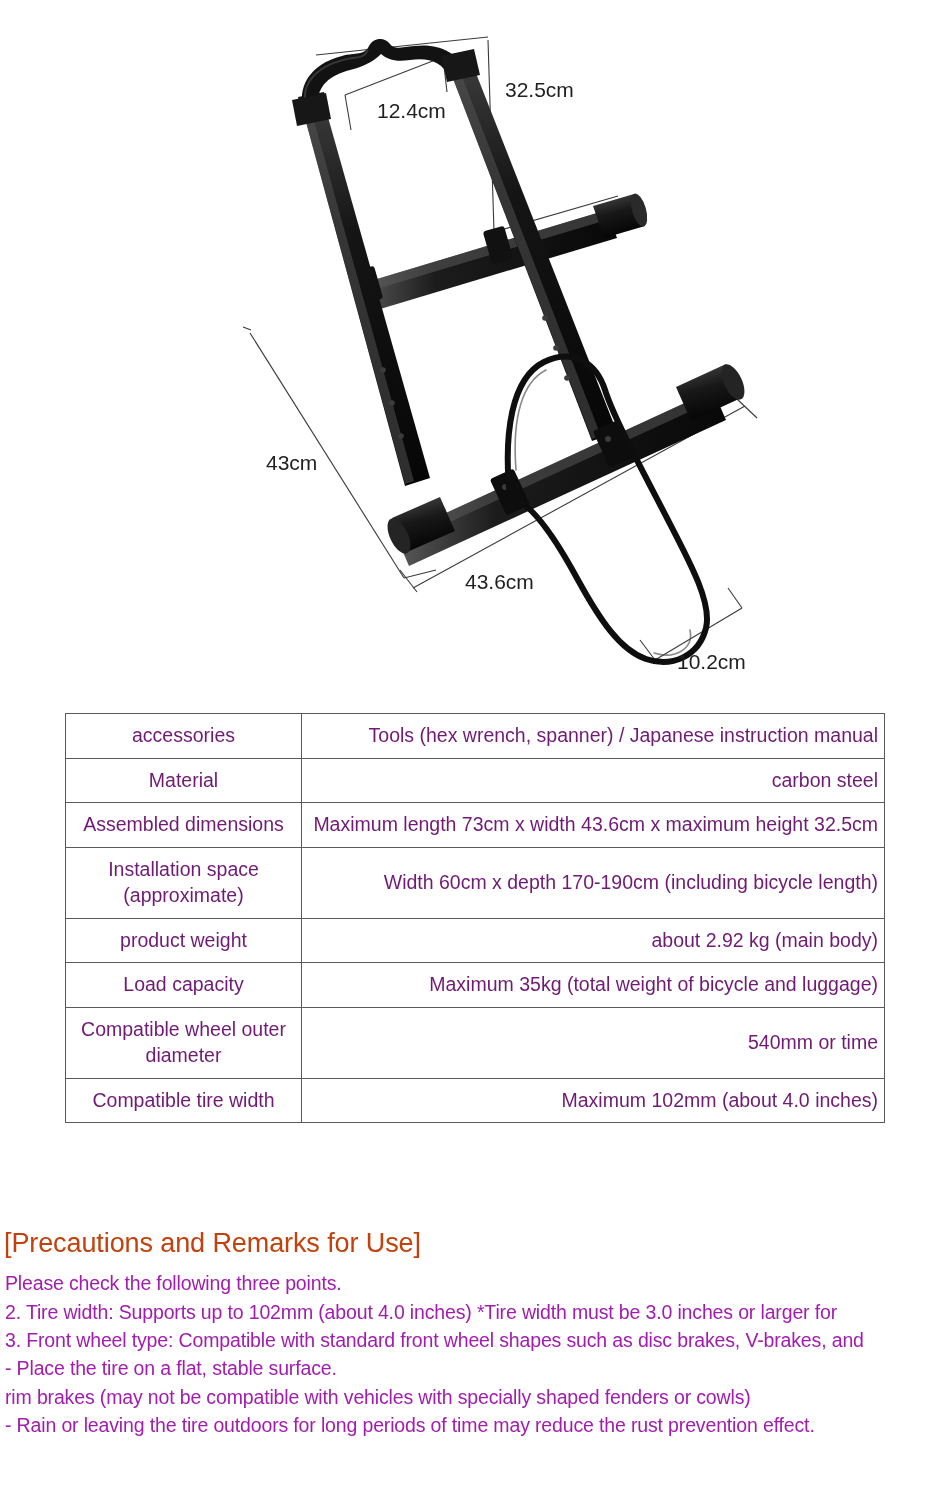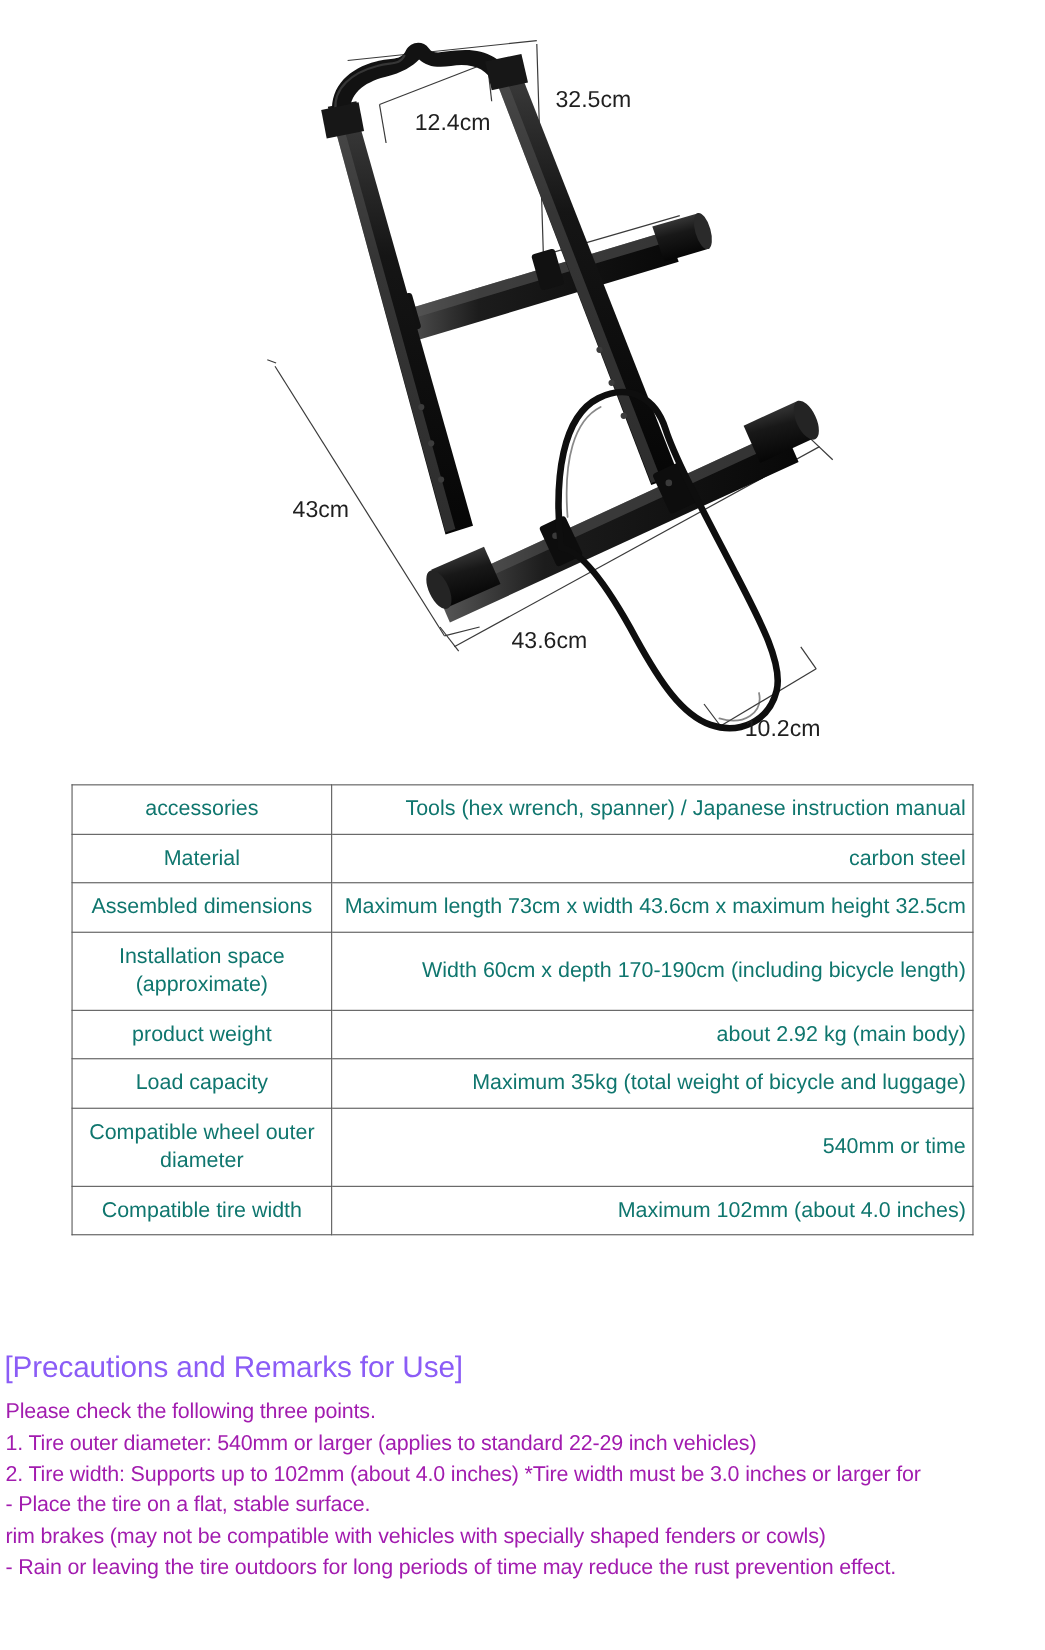--- a/index.html
+++ b/index.html
@@ -51,21 +51,21 @@
   table.spec {
     border-collapse: collapse;
     width: 820px;
     table-layout: fixed;
     border: 1.6px solid #4a4a4a;
   }
   table.spec td {
     border: 1.2px solid #5a5a5a;
     font-size: 19.5px;
     line-height: 1.32;
-    color: #0f766e;
+    color: #701a75;
     padding: 9px 6px;
     vertical-align: middle;
   }
   td.spec-label {
     width: 223px;
     text-align: center;
     padding-left: 4px;
     padding-right: 4px;
   }
   td.spec-value {
@@ -76,21 +76,21 @@
 
   
   #precautions {
     position: absolute;
     left: 0;
     top: 1228px;
     width: 950px;
   }
   #precautions-heading {
     font-size: 27px;
-    color: #8b5cf6;
+    color: #c2410c;
     margin: 0 0 10px 4px;
     font-weight: normal;
     line-height: 1.15;
     letter-spacing: -0.1px;
   }
   .note-line {
     font-size: 19.5px;
     line-height: 1.46;
     color: #a21caf;
     margin: 0 0 0 5px;
@@ -267,18 +267,18 @@
         <td class="spec-label">Compatible tire width</td>
         <td class="spec-value">Maximum 102mm (about 4.0 inches)</td>
       </tr>
     </tbody>
   </table>
 </div>
 
 <div id="precautions">
   <h2 id="precautions-heading">[Precautions and Remarks for Use]</h2>
   <p class="note-line">Please check the following three points.</p>
-  <p class="note-line">1. Tire outer diameter: 540mm or larger (applies to standard 22-29 inch vehicles)</p>
   <p class="note-line">2. Tire width: Supports up to 102mm (about 4.0 inches) *Tire width must be 3.0 inches or larger for</p>
+  <p class="note-line">3. Front wheel type: Compatible with standard front wheel shapes such as disc brakes, V-brakes, and</p>
   <p class="note-line">- Place the tire on a flat, stable surface.</p>
   <p class="note-line">rim brakes (may not be compatible with vehicles with specially shaped fenders or cowls)</p>
   <p class="note-line">- Rain or leaving the tire outdoors for long periods of time may reduce the rust prevention effect.</p>
 </div>
 
 </body></html>

